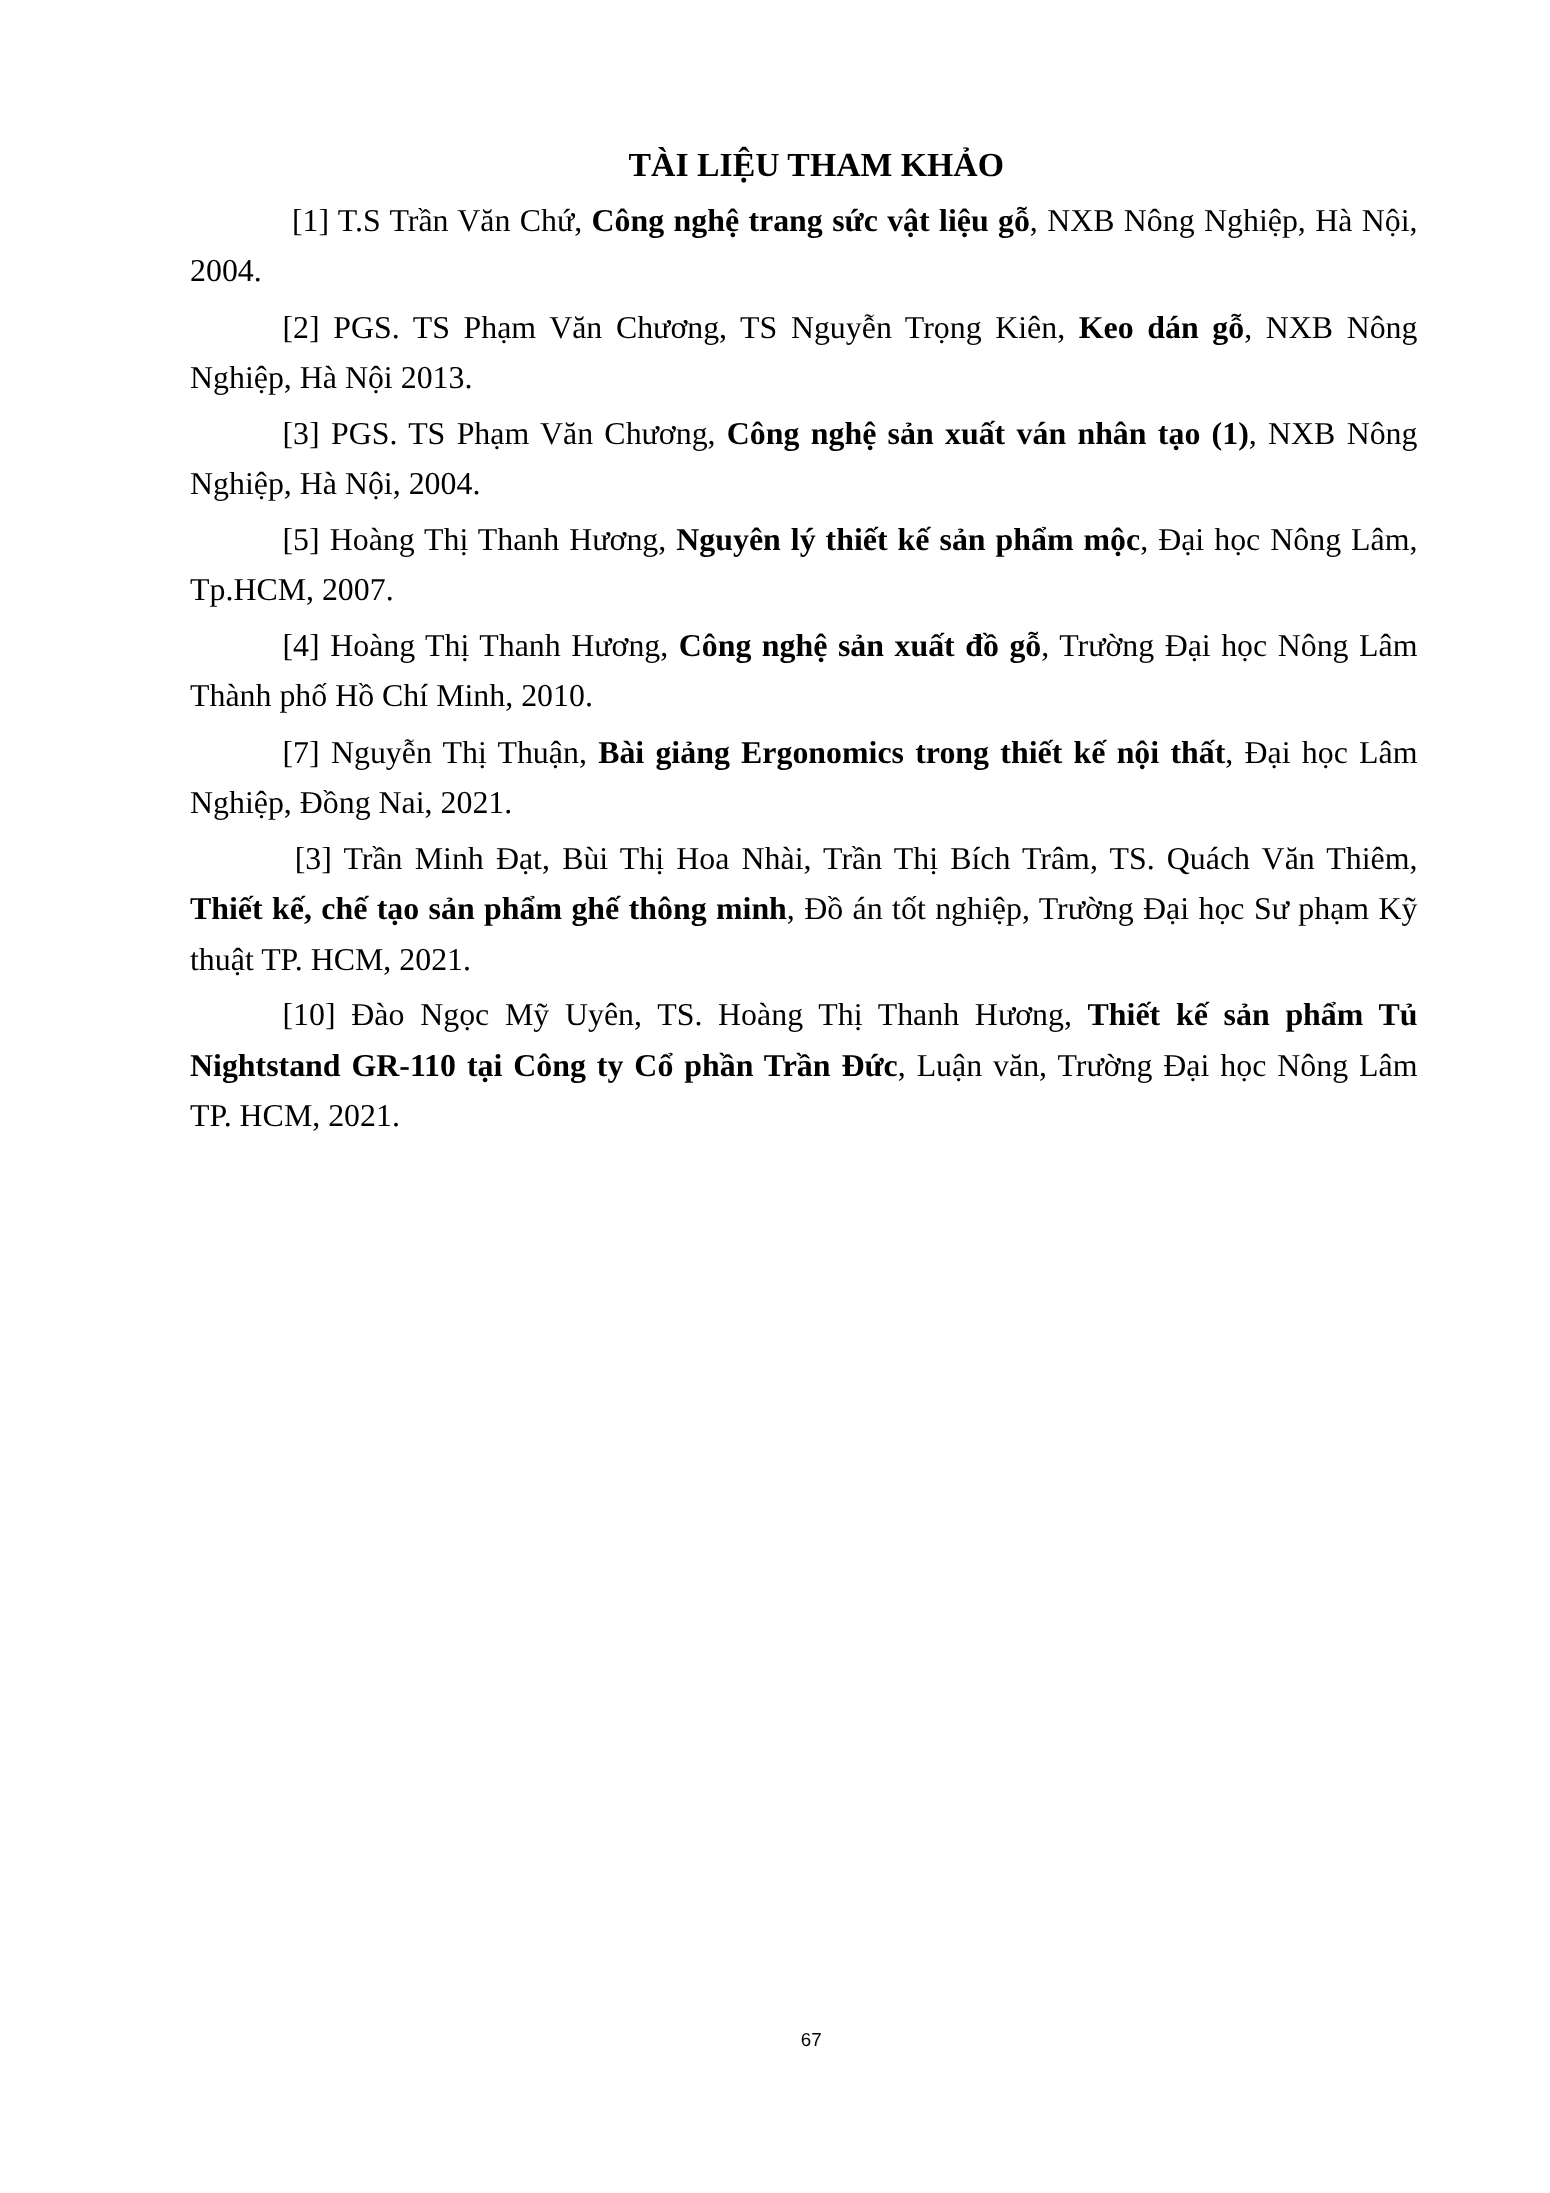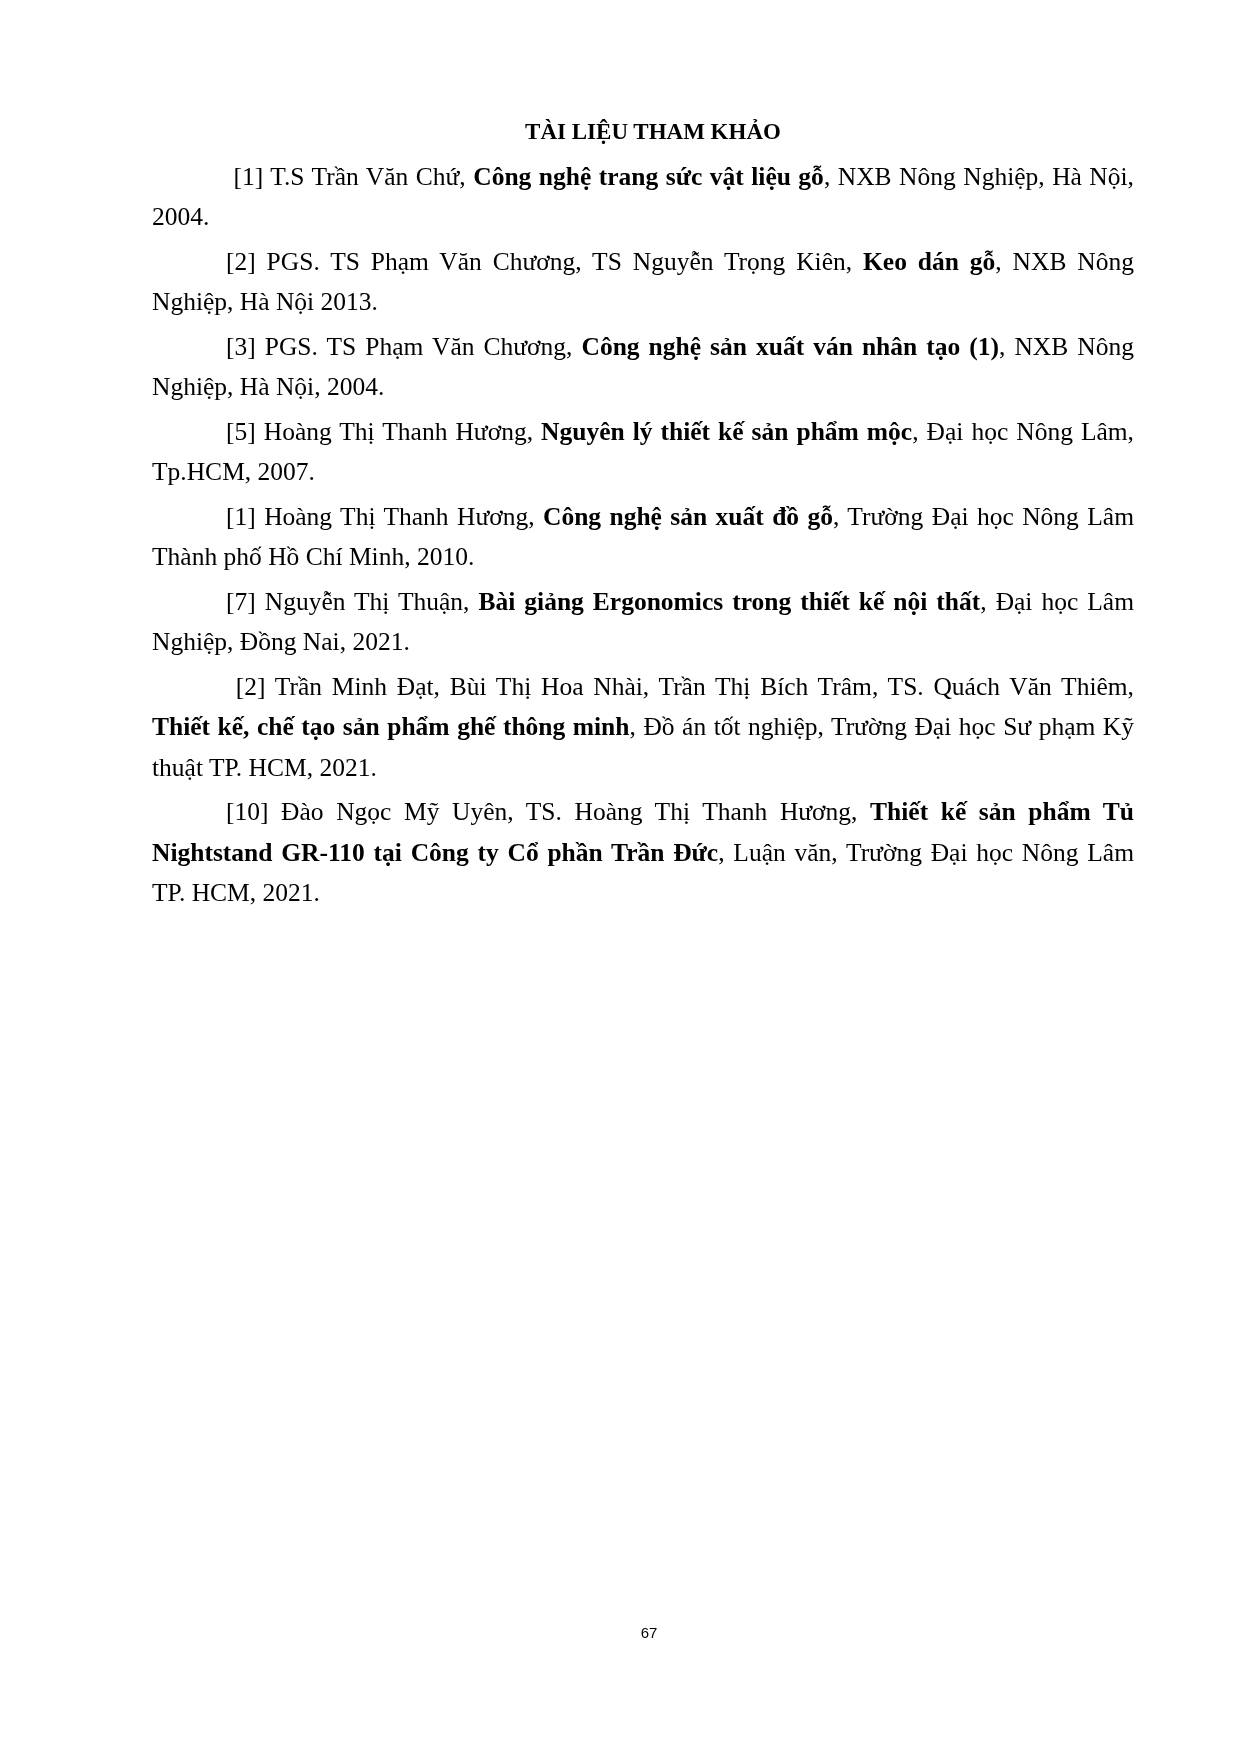--- a/index.html
+++ b/index.html
@@ -29,21 +29,21 @@
       width: 990px;
       font-family: "Liberation Serif", "DejaVu Serif", serif;
       font-size: 25.5px;
       line-height: 40.5px;
     }
     .title {
       text-align: center;
       font-weight: bold;
       margin: 0;
       padding-left: 20px;
-      font-size: 23px;
+      font-size: 27px;
       line-height: 40.5px;
     }
     .ref {
       margin: 4px;
       text-align: justify;
       text-indent: 74px;
       white-space: pre-wrap;
     }
     .ref b {
       font-weight: bold;
@@ -70,25 +70,25 @@
     <div>
       <p class="ref"><span> [1] T.S Trần Văn Chứ, </span><b>Công nghệ trang sức vật liệu gỗ</b><span>, NXB Nông Nghiệp, Hà Nội, 2004.</span></p>
 
       <p class="ref"><span>[2] PGS. TS Phạm Văn Chương, TS Nguyễn Trọng Kiên, </span><b>Keo dán gỗ</b><span>, NXB Nông Nghiệp, Hà Nội 2013.</span></p>
 
       <p class="ref"><span>[3] PGS. TS Phạm Văn Chương, </span><b>Công nghệ sản xuất ván nhân tạo (1)</b><span>, NXB Nông Nghiệp, Hà Nội, 2004.</span></p>
 
 
       <p class="ref"><span>[5] Hoàng Thị Thanh Hương, </span><b>Nguyên lý thiết kế sản phẩm mộc</b><span>, Đại học Nông Lâm, Tp.HCM, 2007.</span></p>
 
-      <p class="ref"><span>[1] Hoàng Thị Thanh Hương, </span><b>Công nghệ sản xuất đồ gỗ</b><span>, Trường Đại học Nông Lâm Thành phố Hồ Chí Minh, 2010.</span></p>
+      <p class="ref"><span>[4] Hoàng Thị Thanh Hương, </span><b>Công nghệ sản xuất đồ gỗ</b><span>, Trường Đại học Nông Lâm Thành phố Hồ Chí Minh, 2010.</span></p>
 
       <p class="ref"><span>[7] Nguyễn Thị Thuận, </span><b>Bài giảng Ergonomics trong thiết kế nội thất</b><span>, Đại học Lâm Nghiệp, Đồng Nai, 2021.</span></p>
 
 
-      <p class="ref"><span> [2] Trần Minh Đạt, Bùi Thị Hoa Nhài, Trần Thị Bích Trâm, TS. Quách Văn Thiêm, </span><b>Thiết kế, chế tạo sản phẩm ghế thông minh</b><span>, Đồ án tốt nghiệp, Trường Đại học Sư phạm Kỹ thuật TP. HCM, 2021.</span></p>
+      <p class="ref"><span> [3] Trần Minh Đạt, Bùi Thị Hoa Nhài, Trần Thị Bích Trâm, TS. Quách Văn Thiêm, </span><b>Thiết kế, chế tạo sản phẩm ghế thông minh</b><span>, Đồ án tốt nghiệp, Trường Đại học Sư phạm Kỹ thuật TP. HCM, 2021.</span></p>
 
       <p class="ref"><span>[10] Đào Ngọc Mỹ Uyên, TS. Hoàng Thị Thanh Hương, </span><b>Thiết kế sản phẩm Tủ Nightstand GR-110 tại Công ty Cổ phần Trần Đức</b><span>, Luận văn, Trường Đại học Nông Lâm TP. HCM, 2021.</span></p>
     </div>
   </div>
 
   <div class="page-number">67</div>
 </div>
 
 </body></html>

